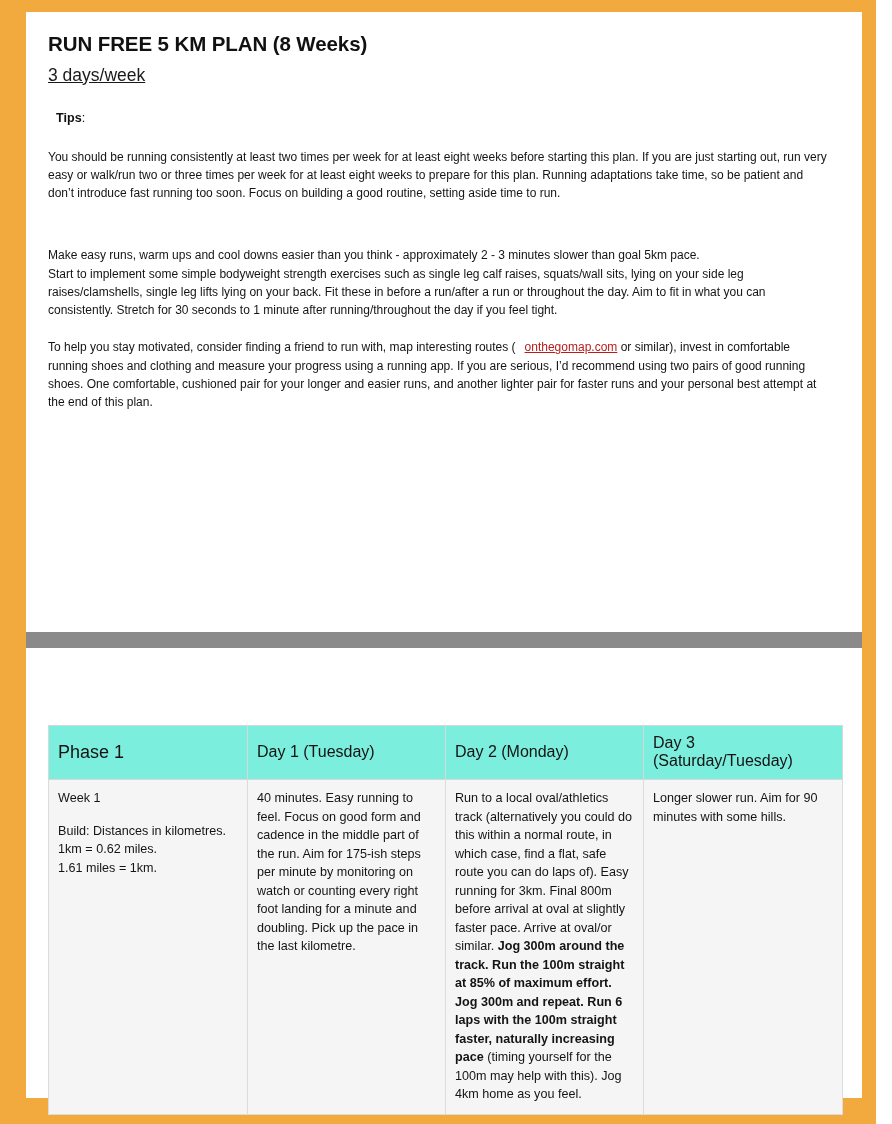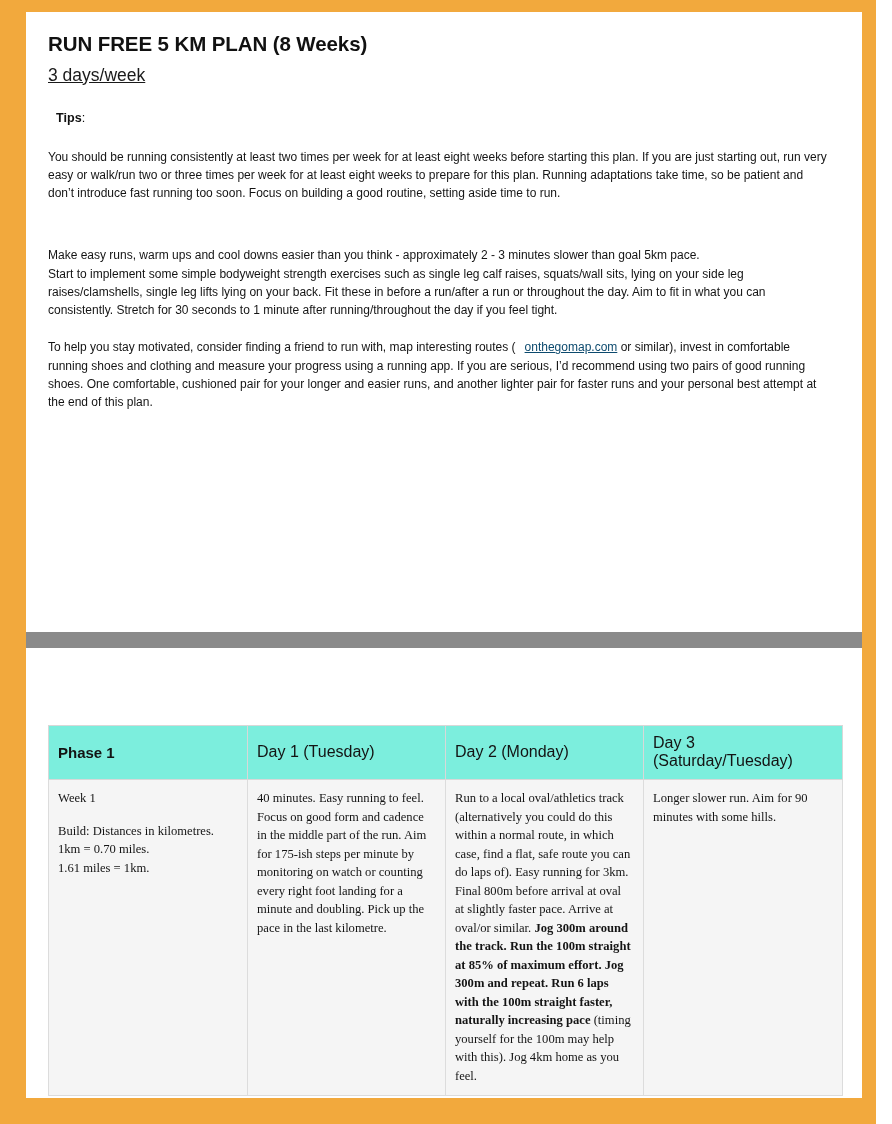--- a/index.html
+++ b/index.html
@@ -56,21 +56,21 @@
 
   p.para {
     font-size: 12px;
     line-height: 1.52;
     color: #141414;
     margin: 0 0 19px 0;
     max-width: 800px;
   }
   p.para.tight { margin-bottom: 0; margin-top: 44px; }
   .doc-link {
-    color: #0c4a6e;
+    color: #b91c1c;
     text-decoration: underline;
     padding-left: 9px;
   }
 
   
   .divider-wrap {
     position: absolute;
     left: 0;
     right: 0;
     top: 620px;
@@ -107,32 +107,31 @@
     border: 1px solid #d8d8d8;
     text-align: left;
     vertical-align: middle;
     padding: 8px 9px 9px 9px;
     font-size: 16px;
     font-weight: normal;
     color: #131313;
     height: 32px;
   }
   table.plan th.phase {
-    font-weight: bold;
-    font-size: 15px;
+    font-weight: normal;
+    font-size: 18px;
   }
   table.plan td {
     background: #f5f5f5;
     border: 1px solid #dcdcdc;
     vertical-align: top;
     padding: 9px 10px 10px 9px;
     font-size: 12.6px;
     line-height: 1.47;
     color: #141414;
-    font-family: Liberation Serif, serif;
   }
   td .blk { display: block; }
   td .gap { display: block; height: 14px; }
   td b { font-weight: bold; }
 </style>
 </head>
 <body>
 
 <div class="page">
   <div class="sheet">
@@ -174,21 +173,21 @@
             <th>Day 2 (Monday)</th>
             <th>Day 3 (Saturday/Tuesday)</th>
           </tr>
         </thead>
         <tbody>
           <tr>
             <td>
               <span class="blk">Week 1</span>
               <span class="gap"></span>
               <span class="blk">Build: Distances in kilometres.</span>
-              <span class="blk">1km = 0.70 miles.</span>
+              <span class="blk">1km = 0.62 miles.</span>
               <span class="blk">1.61 miles = 1km.</span>
             </td>
             <td>40 minutes. Easy running to feel. Focus on good form and cadence in the middle part of the run. Aim for 175-ish steps per minute by monitoring on watch or counting every right foot landing for a minute and doubling. Pick up the pace in the last kilometre.</td>
             <td><span>Run to a local oval/athletics track (alternatively you could do this within a normal route, in which case, find a flat, safe route you can do laps of). Easy running for 3km. Final 800m before arrival at oval at slightly faster pace. Arrive at oval/or similar. </span><b>Jog 300m around the track. Run the 100m straight at 85% of maximum effort. Jog 300m and repeat. Run 6 laps with the 100m straight faster, naturally increasing pace</b><span> (timing yourself for the 100m may help with this). Jog 4km home as you feel.</span></td>
             <td>Longer slower run. Aim for 90 minutes with some hills.</td>
           </tr>
         </tbody>
       </table>
     </div>
 

